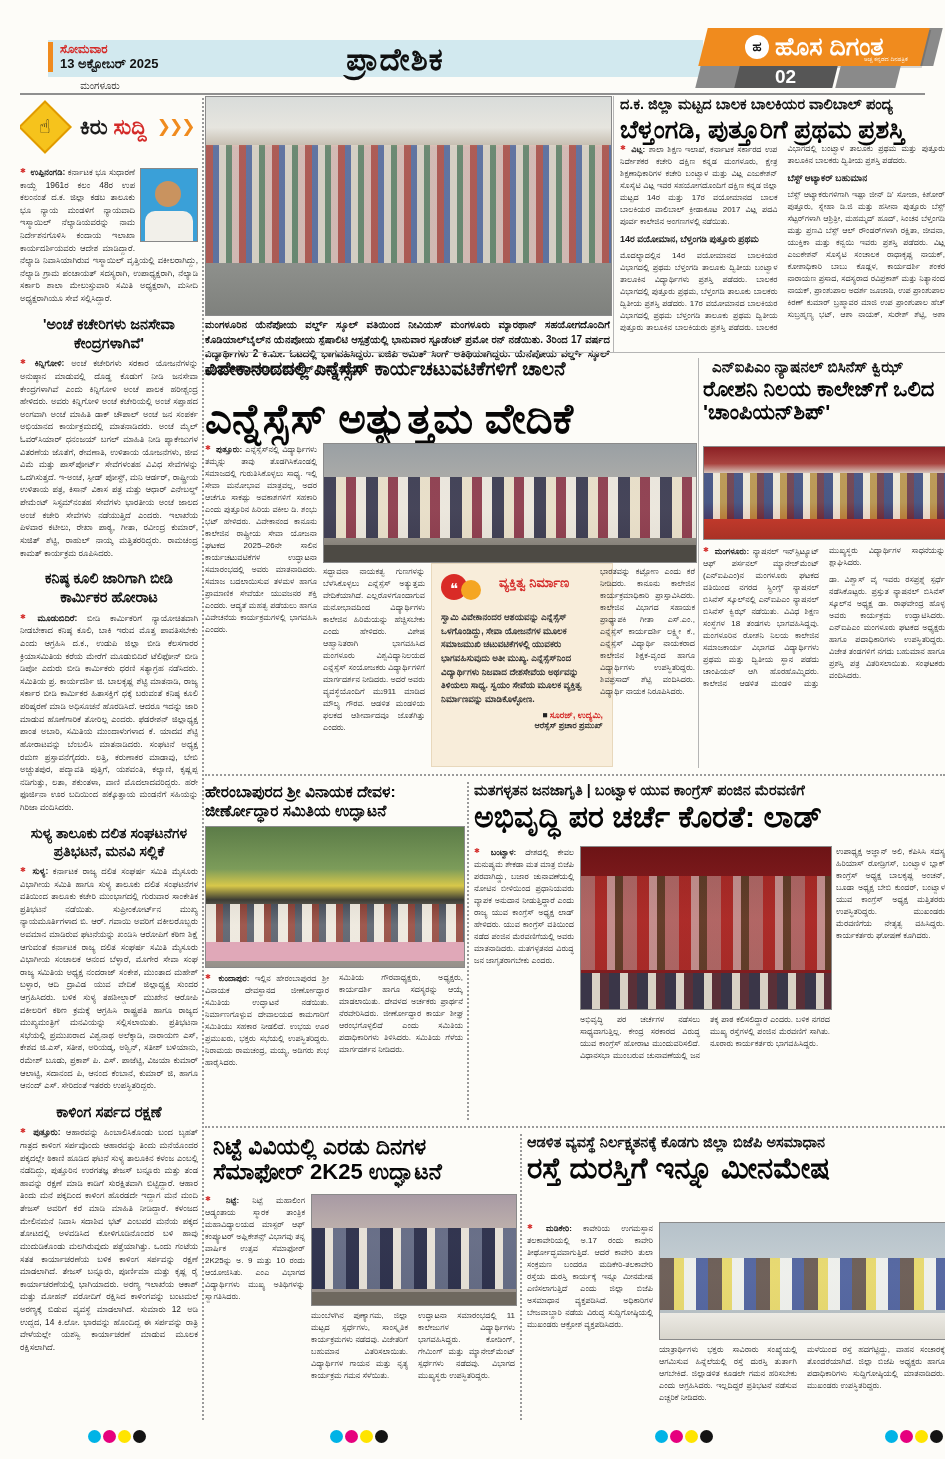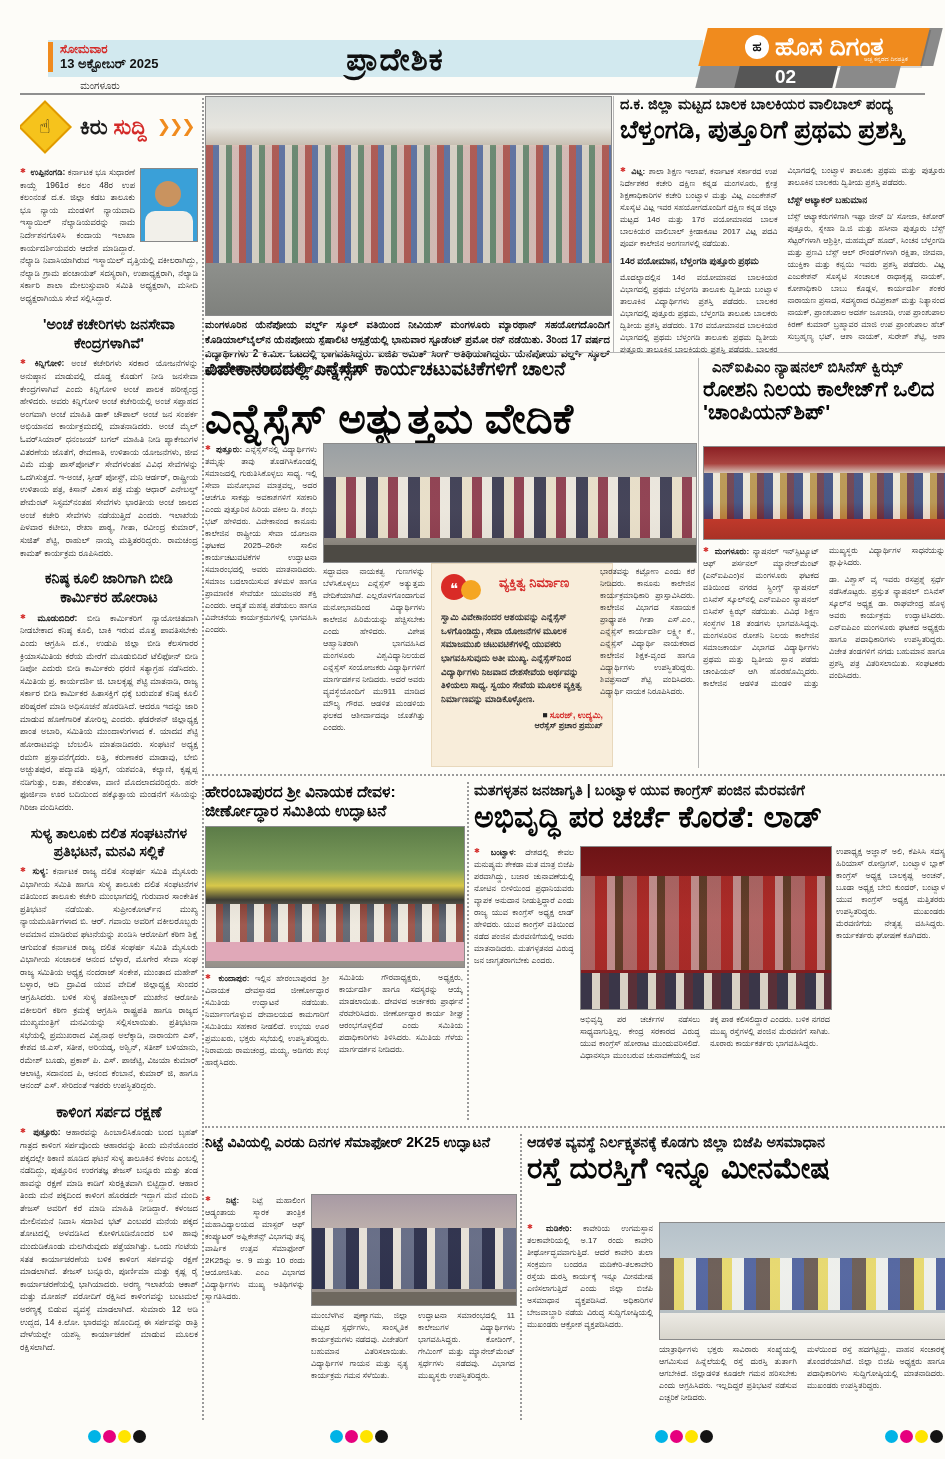--- a/index.html
+++ b/index.html
@@ -164,21 +164,21 @@
     </div>
   </div>
 
   <div class="photo ph-marathon" style="left:205px;top:96px;width:405px;height:218px;"></div>
   <div class="abs caption" style="left:205px;top:318px;width:405px;">ಮಂಗಳೂರಿನ ಯೆನೆಪೋಯ ವರ್ಲ್ಡ್ ಸ್ಕೂಲ್ ವತಿಯಿಂದ ನೀವಿಯಸ್ ಮಂಗಳೂರು ಮ್ಯಾರಥಾನ್ ಸಹಯೋಗದೊಂದಿಗೆ ಕೊಡಿಯಾಲ್‌ಬೈಲ್‌ನ ಯೆನಪೋಯ ಸ್ಪೆಷಾಲಿಟಿ ಆಸ್ಪತ್ರೆಯಲ್ಲಿ ಭಾನುವಾರ ಸ್ಟೂಡೆಂಟ್ ಪ್ರಮೋ ರನ್ ನಡೆಯಿತು. 3ರಿಂದ 17 ವರ್ಷದ ವಿದ್ಯಾರ್ಥಿಗಳು 2 ಕಿ.ಮೀ. ಓಟದಲ್ಲಿ ಭಾಗವಹಿಸಿದ್ದರು. ಐಜಿಪಿ ಅಮಿತ್ ಸಿಂಗ್ ಅತಿಥಿಯಾಗಿದ್ದರು. ಯೆನೆಪೋಯ ವರ್ಲ್ಡ್ ಸ್ಕೂಲ್ ಪ್ರಾಂಶುಪಾಲ ಅಂತೋನಿ ಜೋಸೆಫ್ ಉಪಸ್ಥಿತರಿದ್ದರು.</div>
 
   <div class="abs vr" style="left:613px;top:96px;height:256px;"></div>
 
   <div class="abs" style="left:620px;top:96px;width:325px;">
     <div class="kick" style="font-size:14.5px;">ದ.ಕ. ಜಿಲ್ಲಾ ಮಟ್ಟದ ಬಾಲಕ ಬಾಲಕಿಯರ ವಾಲಿಬಾಲ್ ಪಂದ್ಯ</div>
-    <div class="headline" style="font-size:25px;margin:3px 0 22px 0;">ಬೆಳ್ತಂಗಡಿ, ಪುತ್ತೂರಿಗೆ ಪ್ರಥಮ ಪ್ರಶಸ್ತಿ</div>
+    <div class="headline" style="font-size:25px;margin:3px 0 0 0;">ಬೆಳ್ತಂಗಡಿ, ಪುತ್ತೂರಿಗೆ ಪ್ರಥಮ ಪ್ರಶಸ್ತಿ</div>
     <div class="body-txt cols2" style="height:198px;overflow:hidden;">
       <p><span class="star">✱</span>
          <b class="dl">ವಿಟ್ಲ:</b>
          <span>ಶಾಲಾ ಶಿಕ್ಷಣ ಇಲಾಖೆ, ಕರ್ನಾಟಕ ಸರ್ಕಾರದ ಉಪ ನಿರ್ದೇಶಕರ ಕಚೇರಿ ದಕ್ಷಿಣ ಕನ್ನಡ ಮಂಗಳೂರು, ಕ್ಷೇತ್ರ ಶಿಕ್ಷಣಾಧಿಕಾರಿಗಳ ಕಚೇರಿ ಬಂಟ್ವಾಳ ಮತ್ತು ವಿಟ್ಲ ಎಜುಕೇಶನ್ ಸೊಸೈಟಿ ವಿಟ್ಲ ಇವರ ಸಹಯೋಗದೊಂದಿಗೆ ದಕ್ಷಿಣ ಕನ್ನಡ ಜಿಲ್ಲಾ ಮಟ್ಟದ 14ರ ಮತ್ತು 17ರ ವಯೋಮಾನದ ಬಾಲಕ ಬಾಲಕಿಯರ ವಾಲಿಬಾಲ್ ಕ್ರೀಡಾಕೂಟ 2017 ವಿಟ್ಲ ಪದವಿ ಪೂರ್ವ ಕಾಲೇಜಿನ ಅಂಗಣಗಳಲ್ಲಿ ನಡೆಯಿತು.</span></p>
       <div class="sub">14ರ ವಯೋಮಾನ, ಬೆಳ್ತಂಗಡಿ ಪುತ್ತೂರು ಪ್ರಥಮ</div>
       <p><span>ಮೊದಲ್ಯಾದಲ್ಲಿನ 14ರ ವಯೋಮಾನದ ಬಾಲಕಿಯರ ವಿಭಾಗದಲ್ಲಿ ಪ್ರಥಮ ಬೆಳ್ತಂಗಡಿ ತಾಲೂಕು ದ್ವಿತೀಯ ಬಂಟ್ವಾಳ ತಾಲೂಕಿನ ವಿದ್ಯಾರ್ಥಿಗಳು ಪ್ರಶಸ್ತಿ ಪಡೆದರು. ಬಾಲಕರ ವಿಭಾಗದಲ್ಲಿ ಪುತ್ತೂರು ಪ್ರಥಮ, ಬೆಳ್ತಂಗಡಿ ತಾಲೂಕು ಬಾಲಕರು ದ್ವಿತೀಯ ಪ್ರಶಸ್ತಿ ಪಡೆದರು. 17ರ ವಯೋಮಾನದ ಬಾಲಕಿಯರ ವಿಭಾಗದಲ್ಲಿ ಪ್ರಥಮ ಬೆಳ್ತಂಗಡಿ ತಾಲೂಕು ಪ್ರಥಮ ದ್ವಿತೀಯ ಪುತ್ತೂರು ತಾಲೂಕಿನ ಬಾಲಕಿಯರು ಪ್ರಶಸ್ತಿ ಪಡೆದರು. ಬಾಲಕರ ವಿಭಾಗದಲ್ಲಿ ಬಂಟ್ವಾಳ ತಾಲೂಕು ಪ್ರಥಮ ಮತ್ತು ಪುತ್ತೂರು ತಾಲೂಕಿನ ಬಾಲಕರು ದ್ವಿತೀಯ ಪ್ರಶಸ್ತಿ ಪಡೆದರು.</span></p>
       <div class="sub">ಬೆಸ್ಟ್ ಆಟ್ಯಾಕರ್ ಬಹುಮಾನ</div>
       <p><span>ಬೆಸ್ಟ್ ಆಟ್ಯಾಕರುಗಳಿಗಾಗಿ ಇಷ್ಟಾ ಜೀನ್ ಡಿ' ಸೋಜಾ, ಕಿಶೋರ್ ಪುತ್ತೂರು, ಸ್ನೇಹಾ ಡಿ.ಜಿ ಮತ್ತು ಹಸೀನಾ ಪುತ್ತೂರು ಬೆಸ್ಟ್ ಸೆಟ್ಟರ್‌ಗಳಾಗಿ ಆಶ್ರಿತ್ರೀ, ಮಹಮ್ಮದ್ ಹೂದ್, ಸಿಂಚನ ಬೆಳ್ತಂಗಡಿ ಮತ್ತು ಪ್ರಣವಿ ಬೆಸ್ಟ್ ಆಲ್ ರೌಂಡರ್‌ಗಳಾಗಿ ರಕ್ಷಿತಾ, ಜೀವನಾ, ಯುಕ್ತಿಕಾ ಮತ್ತು ಕನ್ವಯಿ ಇವರು ಪ್ರಶಸ್ತಿ ಪಡೆದರು. ವಿಟ್ಲ ಎಜುಕೇಶನ್ ಸೊಸೈಟಿ ಸಂಚಾಲಕ ರಾಧಾಕೃಷ್ಣ ನಾಯಕ್, ಕೋಶಾಧಿಕಾರಿ ಬಾಬು ಕೊಡ್ಲಳ, ಕಾರ್ಯದರ್ಶಿ ಶಂಕರ ನಾರಾಯಣ ಪ್ರಸಾದ, ಸದಸ್ಯರಾದ ರವಿಪ್ರಕಾಶ್ ಮತ್ತು ನಿತ್ಯಾನಂದ ನಾಯಕ್, ಪ್ರಾಂಶುಪಾಲ ಅದರ್ಶ ಜೂಜಾಡಿ, ಉಪ ಪ್ರಾಂಶುಪಾಲ ಕಿರಣ್ ಕುಮಾರ್ ಬ್ರಹ್ಮಾವರ ಮಾಜಿ ಉಪ ಪ್ರಾಂಶುಪಾಲ ಹೆಚ್ ಸುಬ್ರಹ್ಮಣ್ಯ ಭಟ್, ಆಶಾ ನಾಯಕ್, ಸುರೇಶ್ ಶೆಟ್ಟಿ, ಅಶಾ ನಾಯಕ್, ರಮಾನಾಥ ವಿಟ್ಲ, ಶುಕ್ಲೀ ವಾಸ್ ಹೆಗ್ಡೆ ಮತ್ತಿತರರಿದ್ದರು.</span></p>
     </div>
   </div>
@@ -254,21 +254,21 @@
   <div class="abs body-txt cols2" style="left:580px;top:1014px;width:250px;height:104px;overflow:hidden;">
     <p><span>ಅಭಿವೃದ್ಧಿ ಪರ ಚರ್ಚೆಗಳ ನಡೆಸಲು ಸಾಧ್ಯವಾಗುತ್ತಿಲ್ಲ. ಕೇಂದ್ರ ಸರಕಾರದ ವಿರುದ್ಧ ಯುವ ಕಾಂಗ್ರೆಸ್ ಹೋರಾಟ ಮುಂದುವರಿಸಲಿದೆ. ವಿಧಾನಸಭಾ ಮುಂಬರುವ ಚುನಾವಣೆಯಲ್ಲಿ ಜನ ತಕ್ಕ ಪಾಠ ಕಲಿಸಲಿದ್ದಾರೆ ಎಂದರು. ಬಳಿಕ ನಗರದ ಮುಖ್ಯ ರಸ್ತೆಗಳಲ್ಲಿ ಪಂಜಿನ ಮೆರವಣಿಗೆ ಸಾಗಿತು. ನೂರಾರು ಕಾರ್ಯಕರ್ತರು ಭಾಗವಹಿಸಿದ್ದರು.</span></p>
   </div>
   <div class="abs body-txt" style="left:836px;top:846px;width:109px;height:272px;overflow:hidden;">
     <p><span>ಉಪಾಧ್ಯಕ್ಷ ಅಜ್ಞಾನ್ ಅಲಿ, ಕೆಪಿಸಿಸಿ ಸದಸ್ಯ ಹಿರಿಯಾಸ್ ರೋಡ್ರಿಗಸ್, ಬಂಟ್ವಾಳ ಬ್ಲಾಕ್ ಕಾಂಗ್ರೆಸ್ ಅಧ್ಯಕ್ಷ ಬಾಲಕೃಷ್ಣ ಅಂಚನ್, ಬೂಡಾ ಅಧ್ಯಕ್ಷ ಬೇಬಿ ಕುಂದರ್, ಬಂಟ್ವಾಳ ಯುವ ಕಾಂಗ್ರೆಸ್ ಅಧ್ಯಕ್ಷ ಮತ್ತಿತರರು ಉಪಸ್ಥಿತರಿದ್ದರು. ಮುಖಂಡರು ಮೆರವಣಿಗೆಯ ನೇತೃತ್ವ ವಹಿಸಿದ್ದರು. ಕಾರ್ಯಕರ್ತರು ಘೋಷಣೆ ಕೂಗಿದರು.</span></p>
   </div>
 
   <div class="abs hr-dot" style="left:205px;top:1126px;width:740px;"></div>
 
   <div class="abs" style="left:205px;top:1134px;width:310px;">
-    <div class="headline" style="font-size:14px;line-height:1.15;">ನಿಟ್ಟೆ ವಿವಿಯಲ್ಲಿ ಎರಡು ದಿನಗಳ ಸೆಮಾಫೋರ್ 2K25 ಉದ್ಘಾಟನೆ</div>
+    <div class="headline" style="font-size:22px;line-height:1.15;margin-left:8px;">ನಿಟ್ಟೆ ವಿವಿಯಲ್ಲಿ ಎರಡು ದಿನಗಳ ಸೆಮಾಫೋರ್ 2K25 ಉದ್ಘಾಟನೆ</div>
   </div>
   <div class="abs body-txt" style="left:205px;top:1194px;width:100px;height:226px;overflow:hidden;">
     <p><span class="star">✱</span>
        <b class="dl">ನಿಟ್ಟೆ:</b>
        <span>ನಿಟ್ಟೆ ಮಹಾಲಿಂಗ ಆಡ್ಯಂತಾಯ ಸ್ಮಾರಕ ತಾಂತ್ರಿಕ ಮಹಾವಿದ್ಯಾಲಯದ ಮಾಸ್ಟರ್ ಆಫ್ ಕಂಪ್ಯೂಟರ್ ಅಪ್ಲಿಕೇಶನ್ಸ್ ವಿಭಾಗವು ತನ್ನ ವಾರ್ಷಿಕ ಉತ್ಸವ ಸೆಮಾಫೋರ್ 2K25ನ್ನು ಅ. 9 ಮತ್ತು 10 ರಂದು ಆಯೋಜಿಸಿತು. ಎಂಎ ವಿಭಾಗದ ವಿದ್ಯಾರ್ಥಿಗಳು ಮುಖ್ಯ ಅತಿಥಿಗಳನ್ನು ಸ್ವಾಗತಿಸಿದರು.</span></p>
   </div>
   <div class="photo ph-inaug" style="left:311px;top:1194px;width:204px;height:110px;"></div>
   <div class="abs body-txt cols2" style="left:311px;top:1310px;width:204px;height:110px;overflow:hidden;">
     <p><span>ಮುಂಬೆಳಗಿನ ಪುಣ್ಯಾಗಮ, ಜಿಲ್ಲಾ ಮಟ್ಟದ ಸ್ಪರ್ಧೆಗಳು, ಸಾಂಸ್ಕೃತಿಕ ಕಾರ್ಯಕ್ರಮಗಳು ನಡೆದವು. ವಿಜೇತರಿಗೆ ಬಹುಮಾನ ವಿತರಿಸಲಾಯಿತು. ವಿದ್ಯಾರ್ಥಿಗಳ ಗಾಯನ ಮತ್ತು ನೃತ್ಯ ಕಾರ್ಯಕ್ರಮ ಗಮನ ಸೆಳೆಯಿತು.</span></p>
     <p><span>ಉದ್ಘಾಟನಾ ಸಮಾರಂಭದಲ್ಲಿ 11 ಕಾಲೇಜುಗಳ ವಿದ್ಯಾರ್ಥಿಗಳು ಭಾಗವಹಿಸಿದ್ದರು. ಕೋಡಿಂಗ್, ಗೇಮಿಂಗ್ ಮತ್ತು ಮ್ಯಾನೇಜ್‌ಮೆಂಟ್ ಸ್ಪರ್ಧೆಗಳು ನಡೆದವು. ವಿಭಾಗದ ಮುಖ್ಯಸ್ಥರು ಉಪಸ್ಥಿತರಿದ್ದರು.</span></p>

